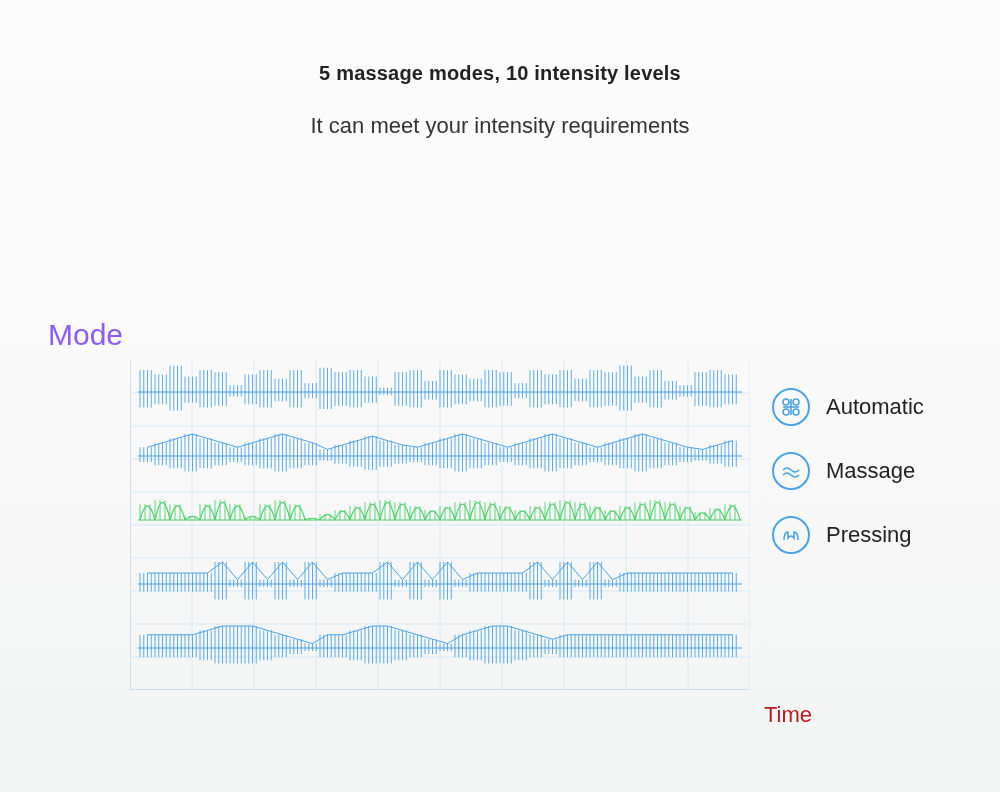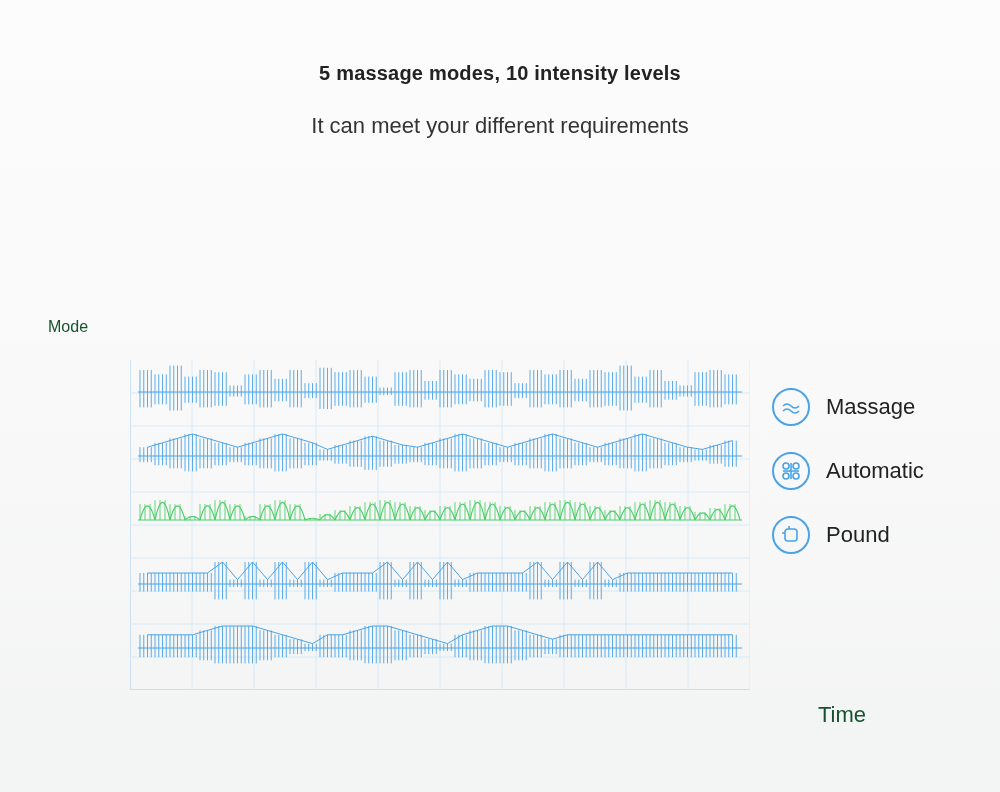--- a/index.html
+++ b/index.html
@@ -1,35 +1,35 @@
 <!DOCTYPE html>
 <html><head>
 <meta charset="utf-8">
 <style>
   * { margin: 0; padding: 0; box-sizing: border-box; }
   body { width: 1000px; height: 792px; background: linear-gradient(180deg, #fcfcfc 0%, #f8f8f8 60%, #f2f3f3 100%); font-family: "Segoe UI", Arial, sans-serif; color: #222; position: relative; }
   .title { text-align: center; font-weight: 700; font-size: 20px; padding-top: 62px; letter-spacing: 0.2px; }
   .subtitle { text-align: center; font-size: 22px; font-weight: 400; margin-top: 28px; color: #333; }
-  .axis-y { position: absolute; left: 48px; top: 318px; font-size: 16px; color: #14532d; }
-  .axis-x { position: absolute; left: 818px; top: 702px; font-size: 22px; color: #14532d; }
+  .axis-y { position: absolute; left: 48px; top: 318px; font-size: 30px; color: #8b5cf6; }
+  .axis-x { position: absolute; left: 764px; top: 702px; font-size: 22px; color: #b91c1c; }
   .plot { position: absolute; left: 130px; top: 360px; width: 620px; height: 330px; }
   .plot svg.grid line { stroke: #d7eaf8; stroke-width: 1; }
   .plot svg.grid line.axis { stroke: #b9d9f2; stroke-width: 1.4; }
   .legend { position: absolute; left: 772px; top: 378px; }
   .legend-row { display: flex; align-items: center; gap: 16px; height: 58px; margin-bottom: 6px; }
   .legend-row .icon { width: 38px; height: 38px; border: 2px solid #4aa3e8; border-radius: 50%; display: flex; align-items: center; justify-content: center; color: #4aa3e8; }
   .legend-row .icon.green { border-color: #4dd06a; color: #4dd06a; }
   .legend-row .label { font-size: 22px; color: #222; }
   svg.wave { position: absolute; left: 0; }
 </style>
 </head>
 <body>
 
 <div class="title">5 massage modes, 10 intensity levels</div>
-<div class="subtitle">It can meet your different requirements</div>
+<div class="subtitle">It can meet your intensity requirements</div>
 
 <div class="axis-y">Mode</div>
 <div class="axis-x">Time</div>
 
 <div class="plot">
   <svg class="grid" width="620" height="330">
     <line class="axis" x1="0" y1="0" x2="0" y2="330"></line>
     <line class="axis" x1="0" y1="330" x2="620" y2="330"></line>
     <line x1="62" y1="0" x2="62" y2="330"></line>
       <line x1="124" y1="0" x2="124" y2="330"></line>
@@ -830,42 +830,41 @@
         <line x1="602.5" x2="602.5" y1="274.8" y2="297.24" stroke="#4aa3e8" stroke-width="0.9"></line>
         <line x1="606.25" x2="606.25" y1="274.8" y2="297.24" stroke="#4aa3e8" stroke-width="0.9"></line>
         <path d="M17.5 274.8 L32.5 274.8 L47.5 274.8 L62.5 274.8 L77.5 270.4 L92.5 266 L107.5 266 L122.5 266 L137.5 270.4 L152.5 274.8 L167.5 279.2 L182.5 283.6 L197.5 274.8 L212.5 274.8 L227.5 270.4 L242.5 266 L257.5 266 L272.5 270.4 L287.5 274.8 L302.5 279.2 L317.5 283.6 L332.5 274.8 L347.5 270.4 L362.5 266 L377.5 266 L392.5 270.4 L407.5 274.8 L422.5 279.2 L437.5 274.8 L452.5 274.8 L467.5 274.8 L482.5 274.8 L497.5 274.8 L512.5 274.8 L527.5 274.8 L542.5 274.8 L557.5 274.8 L572.5 274.8 L587.5 274.8 L602.5 274.8 " stroke="#4aa3e8" fill="none" stroke-width="1"></path>
       </g>
     </svg>
 </div>
 
 <div class="legend">
   <div class="legend-row">
     <span class="icon">
-      <svg width="22" height="22" viewBox="0 0 22 22" fill="none" stroke="currentColor" stroke-width="1.6">
-          <path d="M3 10 Q7 6 11 10 T19 10"></path>
-          <path d="M3 15 Q7 11 11 15 T19 15"></path>
-        </svg>
-    </span>
-    <span class="label">Massage</span>
-  </div>
-  <div class="legend-row">
-    <span class="icon">
       <svg width="20" height="20" viewBox="0 0 20 20" fill="none" stroke="currentColor" stroke-width="1.6">
           <circle cx="5" cy="5" r="3"></circle>
           <circle cx="15" cy="5" r="3"></circle>
           <circle cx="5" cy="15" r="3"></circle>
           <circle cx="15" cy="15" r="3"></circle>
           <line x1="10" y1="2" x2="10" y2="18"></line>
           <line x1="2" y1="10" x2="18" y2="10"></line>
         </svg>
     </span>
     <span class="label">Automatic</span>
   </div>
   <div class="legend-row">
     <span class="icon">
       <svg width="22" height="22" viewBox="0 0 22 22" fill="none" stroke="currentColor" stroke-width="1.6">
-          <rect x="5" y="5" width="12" height="12" rx="3"></rect>
-          <path d="M9 5 L9 2 M5 9 L2 9"></path>
+          <path d="M3 10 Q7 6 11 10 T19 10"></path>
+          <path d="M3 15 Q7 11 11 15 T19 15"></path>
         </svg>
     </span>
-    <span class="label">Pound</span>
+    <span class="label">Massage</span>
+  </div>
+  <div class="legend-row">
+    <span class="icon">
+      <svg width="22" height="22" viewBox="0 0 22 22" fill="none" stroke="currentColor" stroke-width="1.6">
+          <path d="M4 16 Q4 8 8 8 L8 14 Q11 10 14 14 L14 8 Q18 8 18 16"></path>
+        </svg>
+    </span>
+    <span class="label">Pressing</span>
   </div>
 </div>
 
 </body></html>

